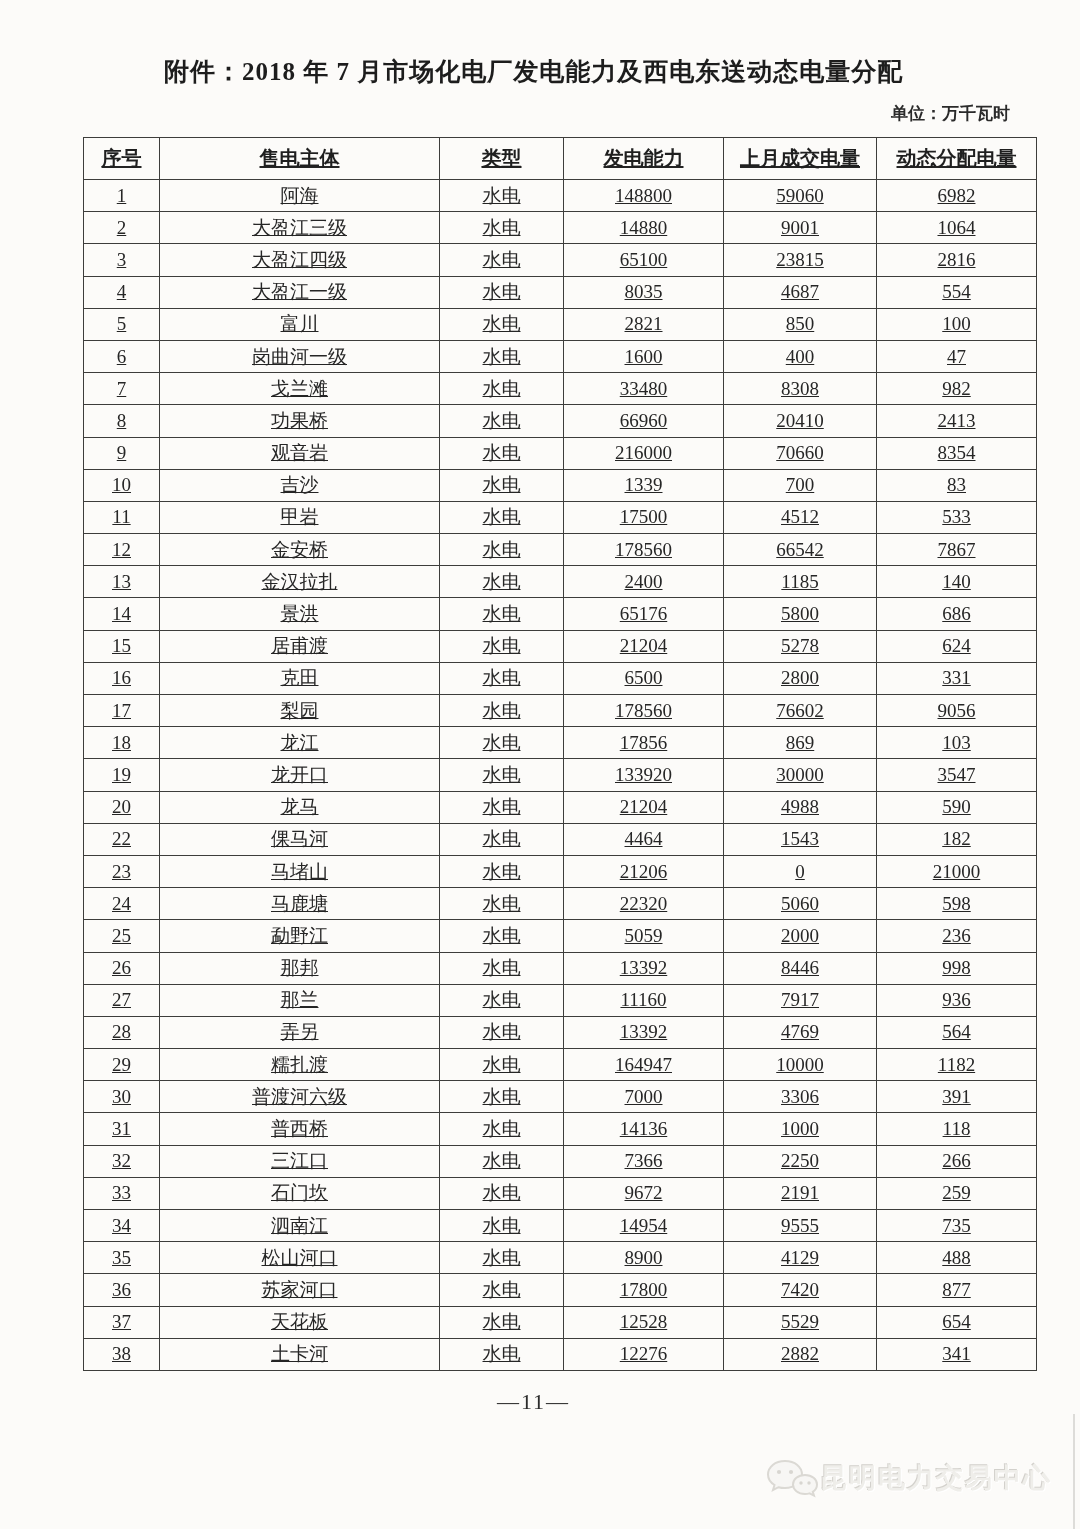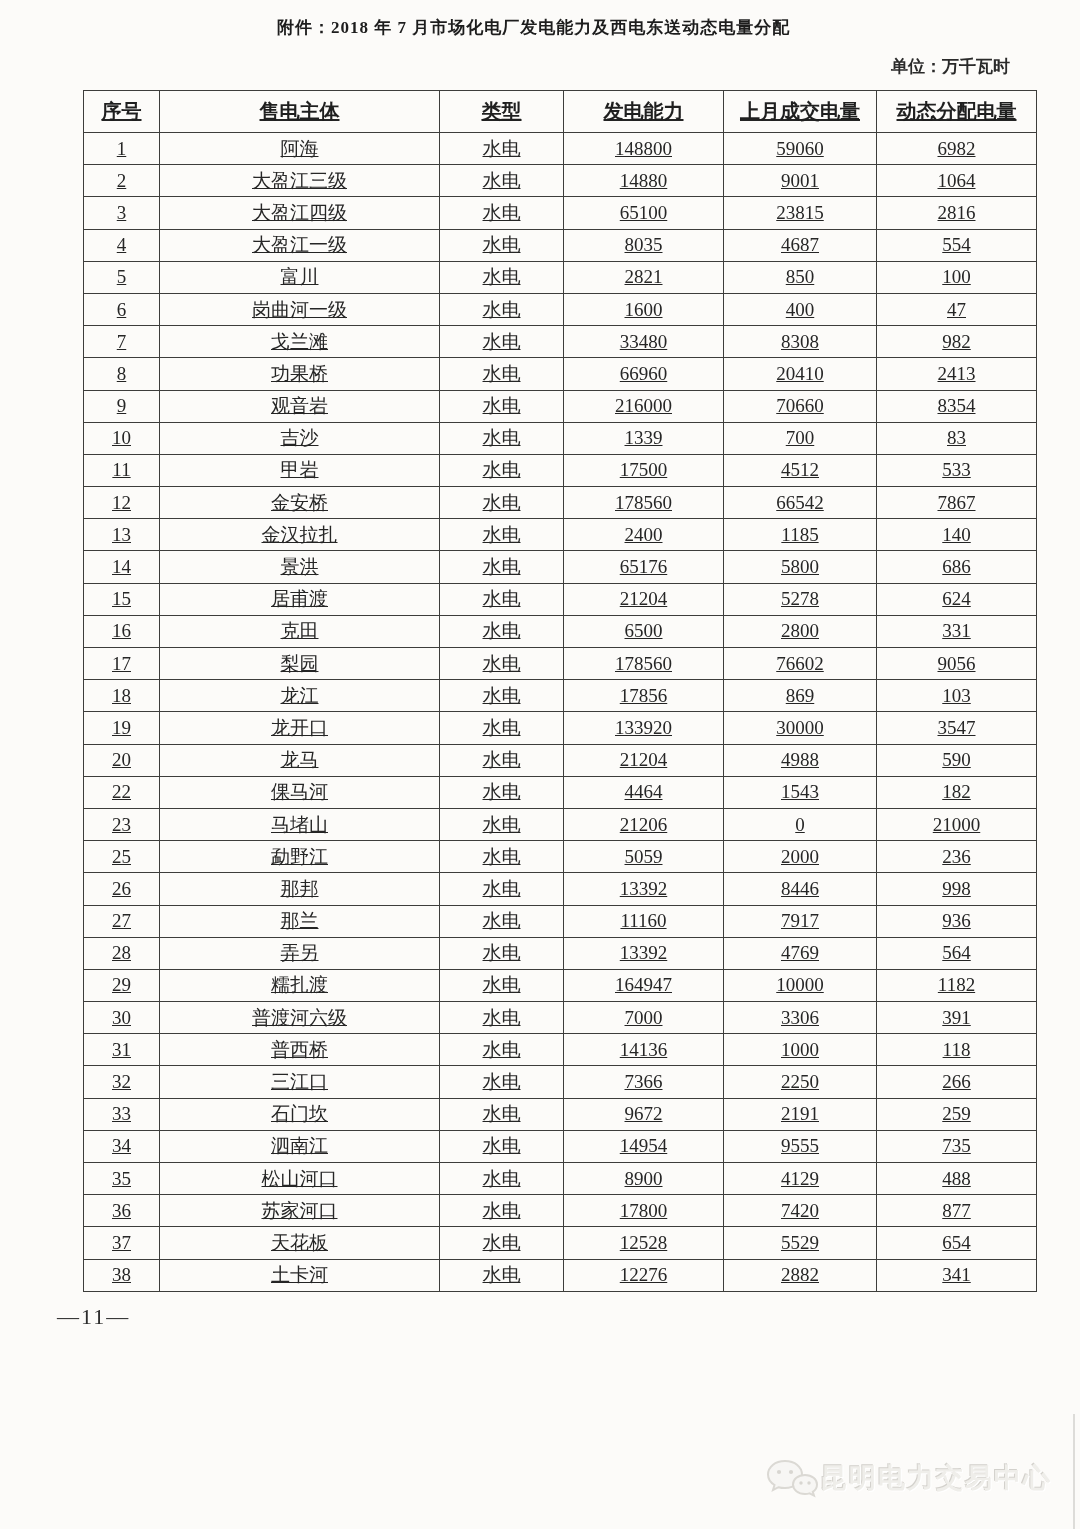--- a/index.html
+++ b/index.html
@@ -9,25 +9,26 @@
     font-family: "Liberation Serif", "DejaVu Serif", serif;
   }
   .page {
     position: relative;
     width: 1080px; height: 1529px;
     background: #fcfbf9;
     overflow: hidden;
     color: #242424;
   }
   .doc-title {
-    margin: 16px;
+    margin: 0;
+    padding-top: 55px;
     width: 953px;
     margin-left: 57px;
     text-align: center;
-    font-size: 17px;
+    font-size: 25px;
     font-weight: bold;
     color: #1d1d1d;
     letter-spacing: 1px;
   }
   .unit-label {
     width: 953px;
     margin-left: 57px;
     margin-top: 14px;
     margin-bottom: 12px;
     text-align: right;
@@ -58,22 +59,22 @@
     font-weight: bold;
     color: #1f1f1f;
   }
   table.alloc td {
     font-size: 19px;
     color: #262626;
   }
   .page-number {
     width: 953px;
     margin-left: 57px;
-    margin-top: 12px;
-    text-align: left;
+    margin-top: 18px;
+    text-align: center;
     font-size: 22px;
     color: #2c2c2c;
     letter-spacing: 2px;
   }
   .watermark {
     position: absolute;
     right: 28px;
     bottom: 30px;
     display: flex;
     align-items: center;
@@ -296,20 +297,28 @@
         </tr>
         <tr>
           <td>23</td>
           <td>马堵山</td>
           <td>水电</td>
           <td>21206</td>
           <td>0</td>
           <td>21000</td>
         </tr>
         <tr>
+          <td>24</td>
+          <td>马鹿塘</td>
+          <td>水电</td>
+          <td>22320</td>
+          <td>5060</td>
+          <td>598</td>
+        </tr>
+        <tr>
           <td>25</td>
           <td>勐野江</td>
           <td>水电</td>
           <td>5059</td>
           <td>2000</td>
           <td>236</td>
         </tr>
         <tr>
           <td>26</td>
           <td>那邦</td>

